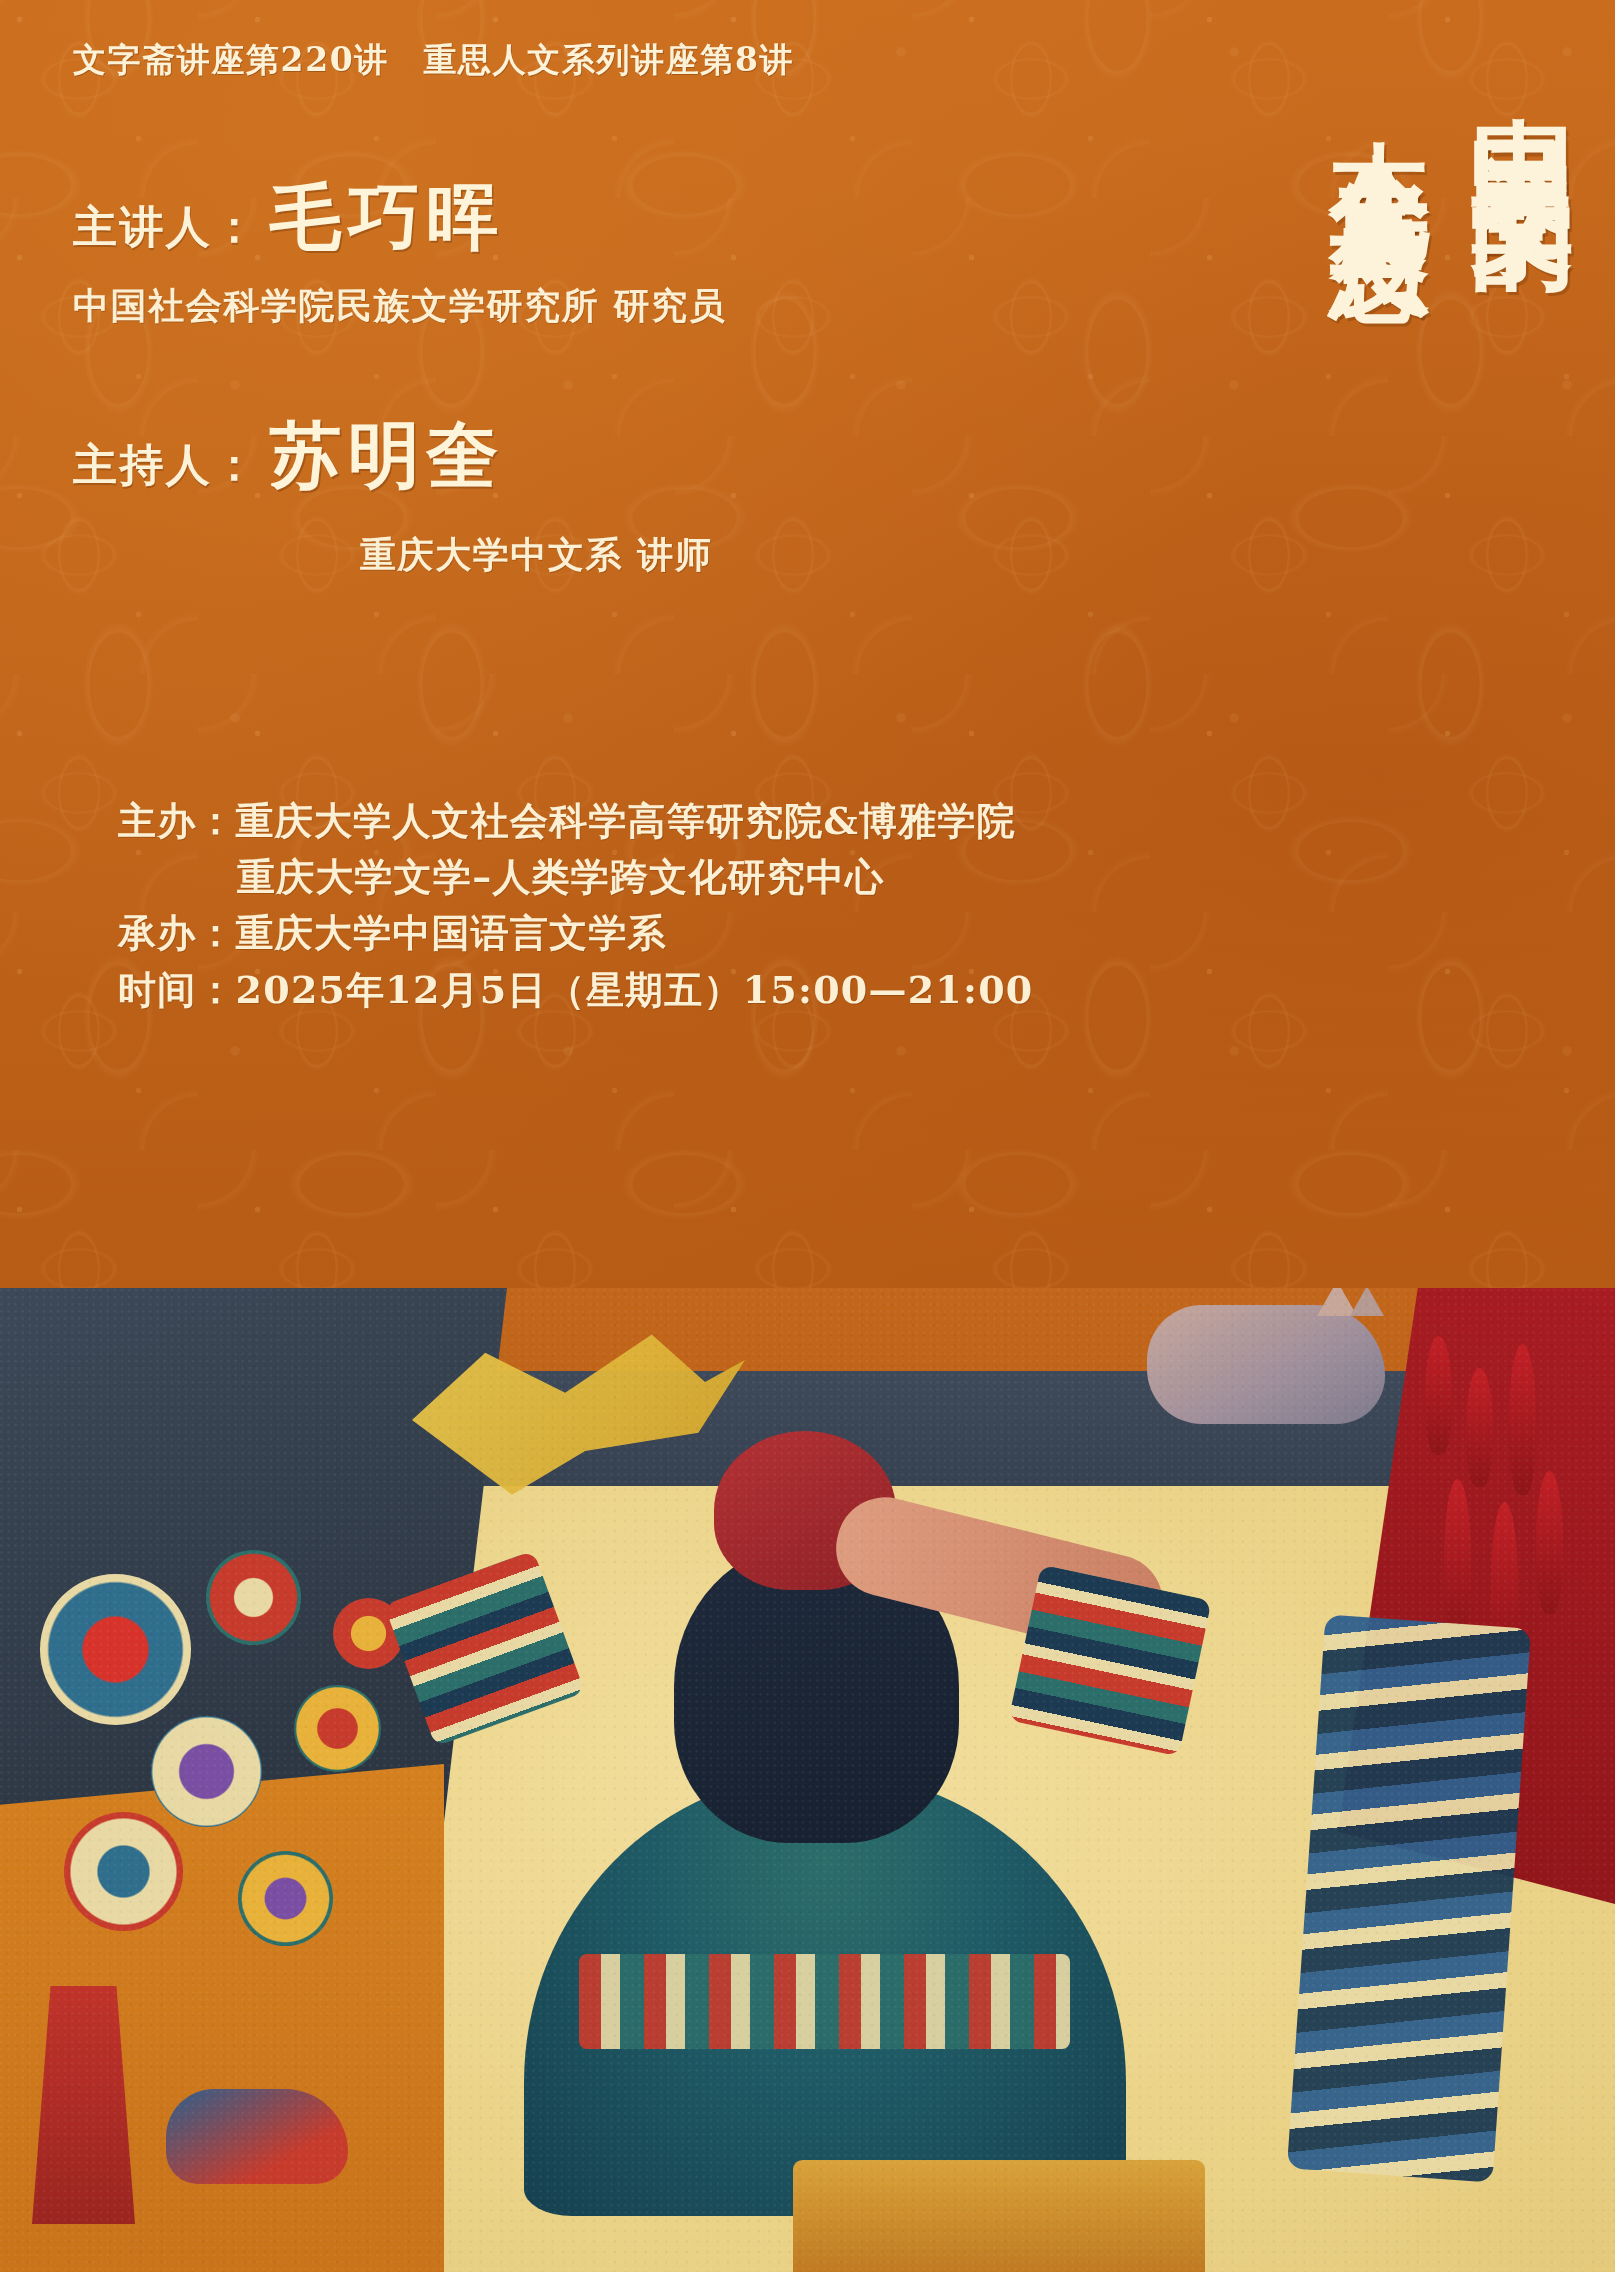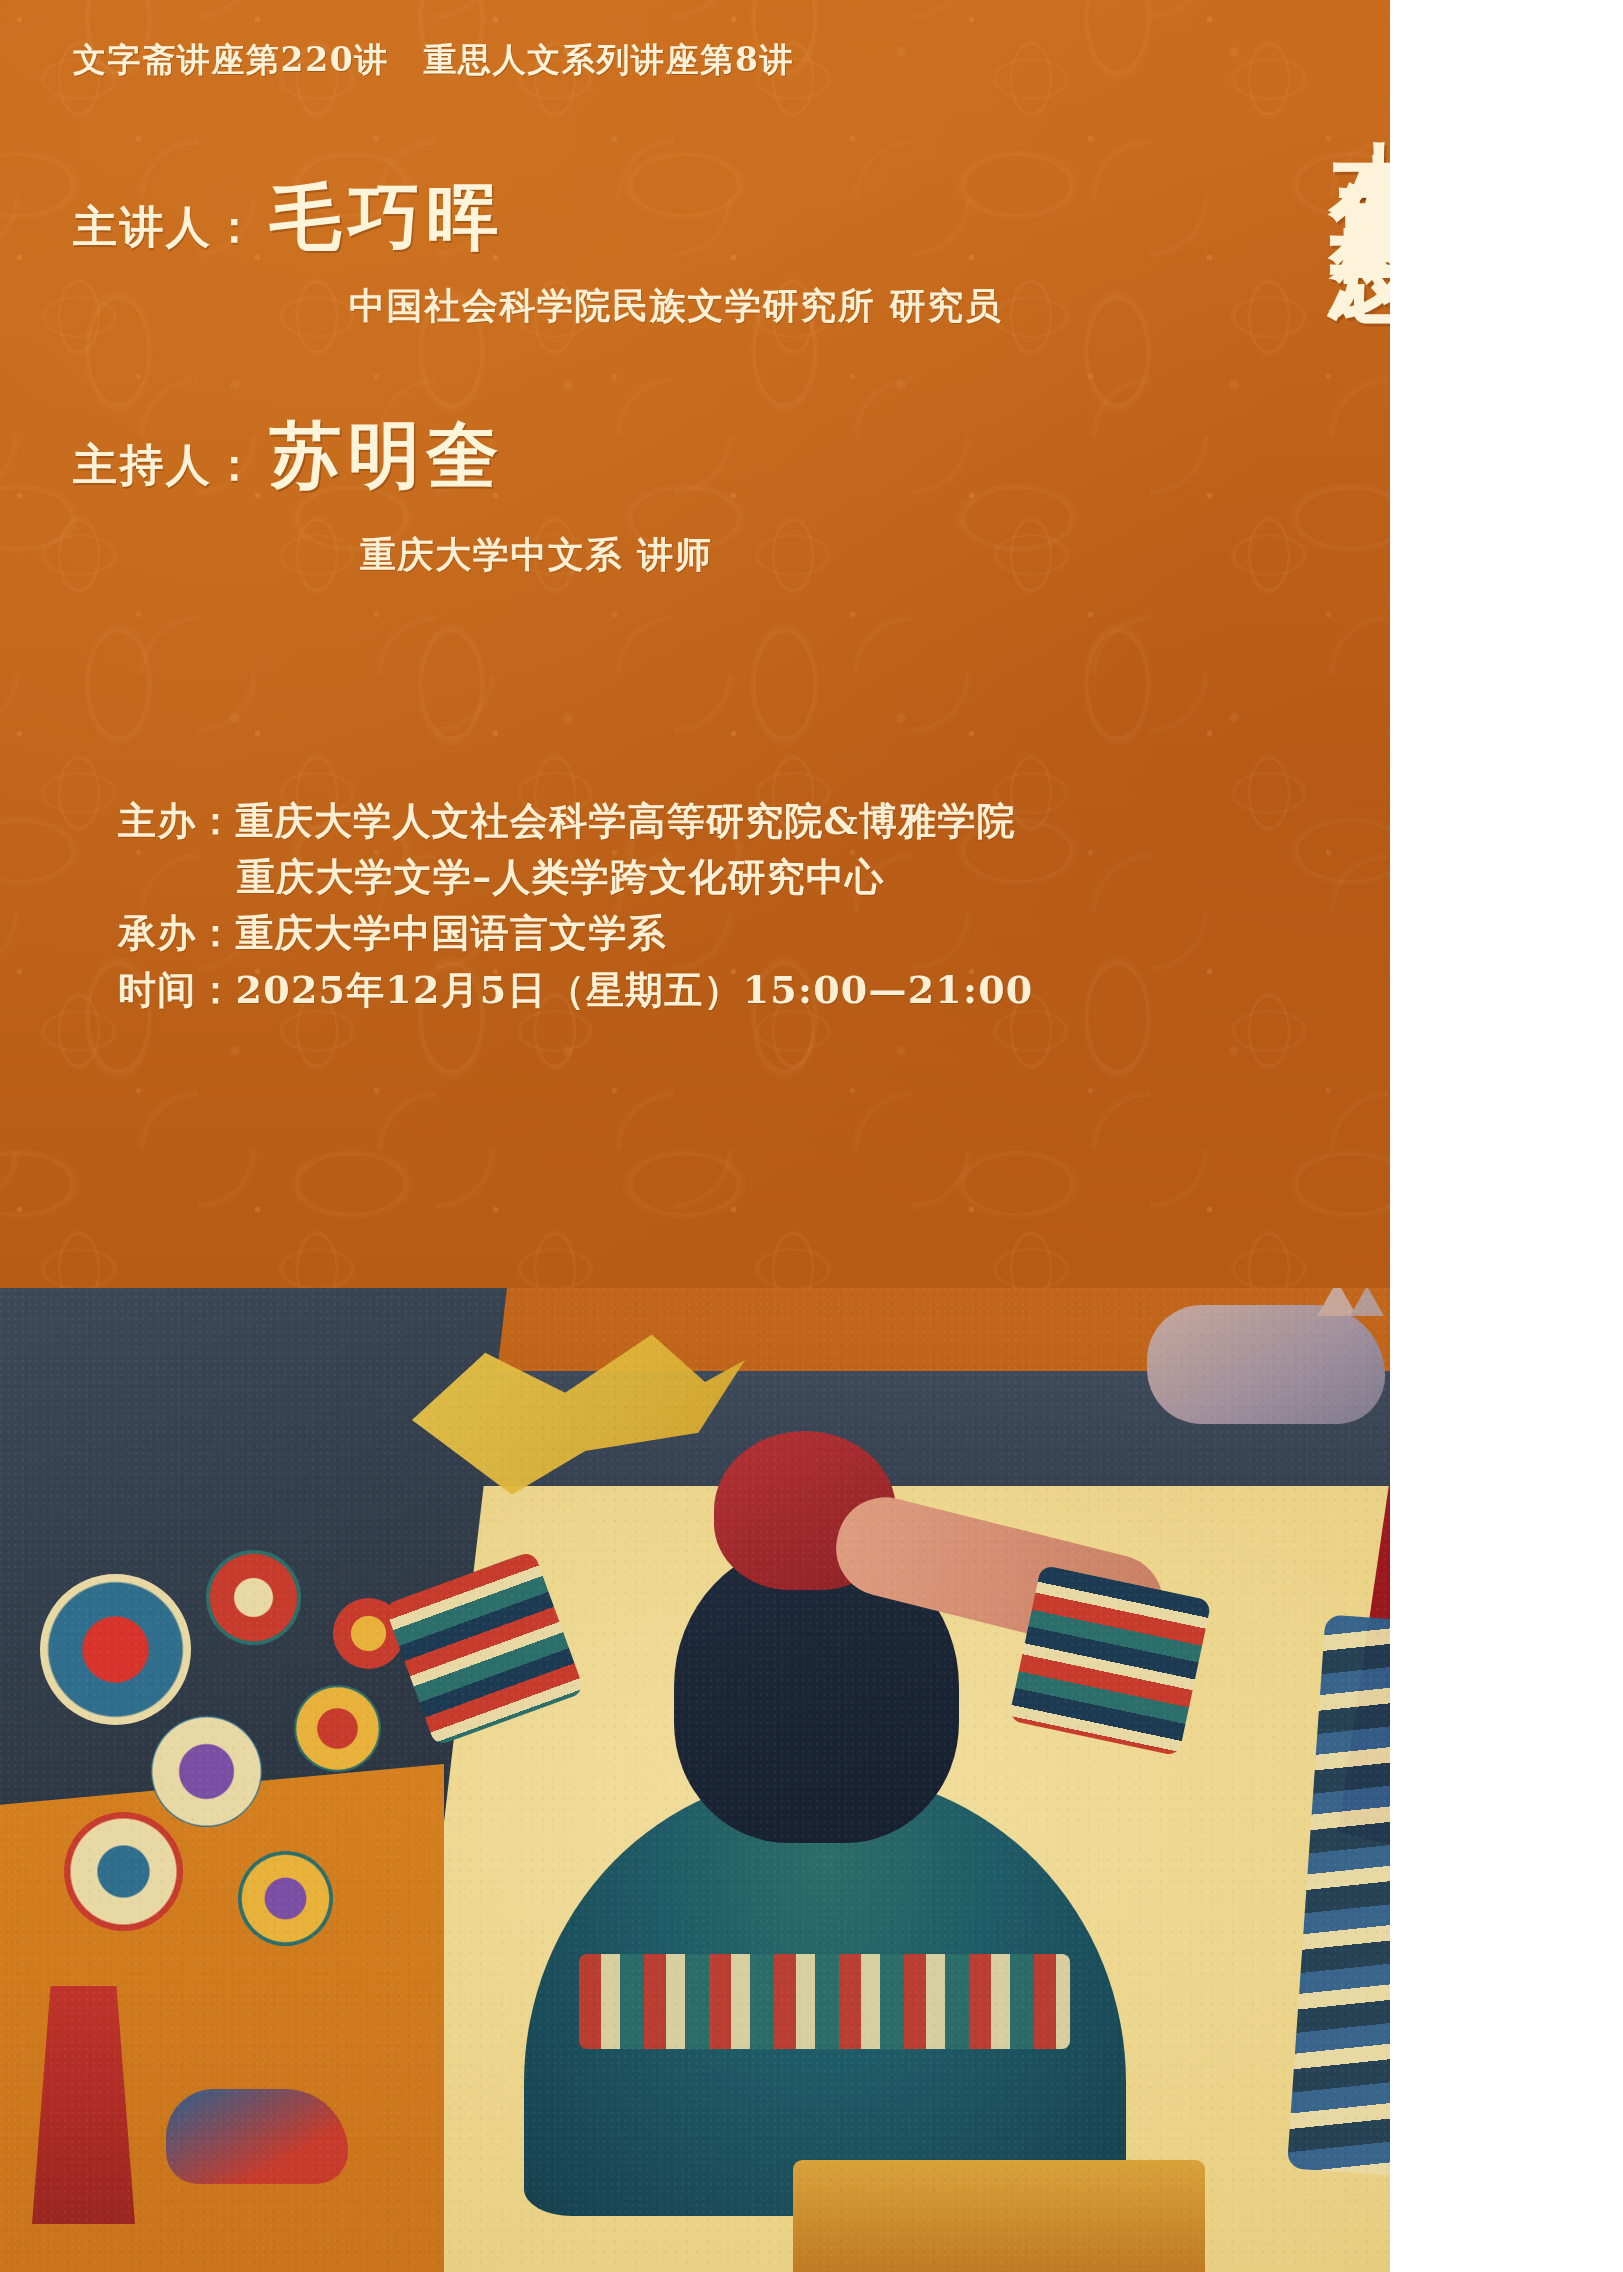--- a/index.html
+++ b/index.html
@@ -6,21 +6,21 @@
     margin: 0;
     padding: 0;
     background: #ffffff;
   }
   body {
     font-family: "DejaVu Sans", "Liberation Sans", sans-serif;
   }
 
   .poster {
     position: relative;
-    width: 1390px;
+    width: 1615px;
     height: 2273px;
     overflow: hidden;
     background: #C4661C;
   }
 
   
   .top-panel {
     position: absolute;
     left: 0; top: 0;
     width: 1623px;
@@ -104,21 +104,21 @@
   }
   .affil {
     font-family: "DejaVu Serif", "Liberation Serif", serif;
     font-weight: 700;
     font-size: 36px;
     color: #FBEFD4;
     letter-spacing: 1.6px;
     text-shadow: 0.8px 0.8px 0 rgba(90,40,5,0.28);
     margin-top: 16px;
   }
-  .affil-speaker { margin-left: 276px; }
+  .affil-speaker { }
   .affil-host { margin-left: 287px; margin-top: 27px; }
 
   .info-block {
     position: absolute;
     left: 73px;
     top: 793px;
     width: 1141px;
   }
   .info-line {
     font-family: "DejaVu Serif", "Liberation Serif", serif;

